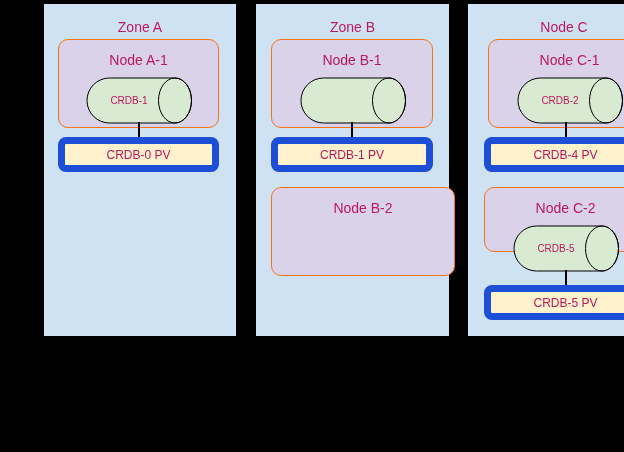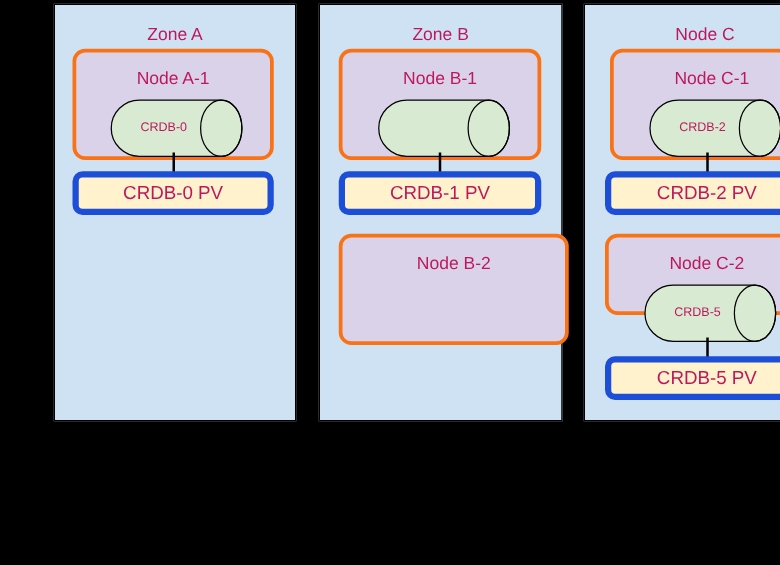--- a/index.html
+++ b/index.html
@@ -9,57 +9,57 @@
   }
   .zone{
     position:absolute;top:3px;height:334px;background:#CFE2F3;
     border:1px solid #000;box-sizing:border-box;
   }
   .zone-title{
     position:absolute;top:15px;left:0;right:0;text-align:center;
     font-size:14px;line-height:16px;
   }
   .node{
-    position:absolute;background:#D9D2E9;border:3px solid #f97316;
+    position:absolute;background:#D9D2E9;border:1px solid #f97316;
     border-radius:10px;box-sizing:border-box;
   }
   .node-label{
     position:absolute;top:12px;left:0;right:0;text-align:center;
     font-size:14px;line-height:16px;
   }
   .cyl{position:absolute;width:107px;height:47px;}
   .cyl-label{
     position:absolute;left:0;width:86px;top:0;height:47px;
     display:flex;align-items:center;justify-content:center;
     font-size:10px;line-height:12px;
   }
   .pv{
-    position:absolute;height:35px;background:#FFF2CC;border:5px solid #1d4ed8;
+    position:absolute;height:35px;background:#FFF2CC;border:7px solid #1d4ed8;
     border-radius:8px;box-sizing:border-box;
     display:flex;align-items:center;justify-content:center;
-    font-size:15px;
+    font-size:12px;
   }
   .connector{position:absolute;width:2px;background:#000;}
 </style>
 </head>
 <body>
 
 <div class="canvas">
 
   <div class="zone" style="left:3px;width:194px;">
     <div class="zone-title">Zone A</div>
 
     <div class="node" style="left:14px;top:35px;width:161px;height:89px;">
       <div class="node-label">Node A-1</div>
       <div class="cyl" style="left:27px;top:37px;">
         <svg width="107" height="47" viewBox="0 0 107 47">
           <path d="M 23.5 1 L 89 1 A 16.5 22.5 0 0 1 89 46 L 23.5 46 A 22.5 22.5 0 0 1 23.5 1 Z" fill="#D9EAD3" stroke="#000" stroke-width="1"></path>
           <ellipse cx="89" cy="23.5" rx="16.5" ry="22.5" fill="none" stroke="#000" stroke-width="1"></ellipse>
         </svg>
-        <div class="cyl-label">CRDB-0</div>
+        <div class="cyl-label">CRDB-1</div>
       </div>
     </div>
 
     <div class="connector" style="left:94px;top:118px;height:16px;"></div>
 
     <div class="pv" style="left:14px;top:133px;width:161px;">
       <span>CRDB-0 PV</span>
     </div>
   </div>
 
@@ -97,21 +97,21 @@
           <path d="M 23.5 1 L 89 1 A 16.5 22.5 0 0 1 89 46 L 23.5 46 A 22.5 22.5 0 0 1 23.5 1 Z" fill="#D9EAD3" stroke="#000" stroke-width="1"></path>
           <ellipse cx="89" cy="23.5" rx="16.5" ry="22.5" fill="none" stroke="#000" stroke-width="1"></ellipse>
         </svg>
         <div class="cyl-label">CRDB-2</div>
       </div>
     </div>
 
     <div class="connector" style="left:97px;top:118px;height:16px;"></div>
 
     <div class="pv" style="left:16px;top:133px;width:163px;">
-      <span>CRDB-2 PV</span>
+      <span>CRDB-4 PV</span>
     </div>
 
     <div class="node" style="left:16px;top:183px;width:163px;height:65px;">
       <div class="node-label">Node C-2</div>
       <div class="cyl" style="left:28px;top:37px;">
         <svg width="107" height="47" viewBox="0 0 107 47">
           <path d="M 23.5 1 L 89 1 A 16.5 22.5 0 0 1 89 46 L 23.5 46 A 22.5 22.5 0 0 1 23.5 1 Z" fill="#D9EAD3" stroke="#000" stroke-width="1"></path>
           <ellipse cx="89" cy="23.5" rx="16.5" ry="22.5" fill="none" stroke="#000" stroke-width="1"></ellipse>
         </svg>
         <div class="cyl-label">CRDB-5</div>

